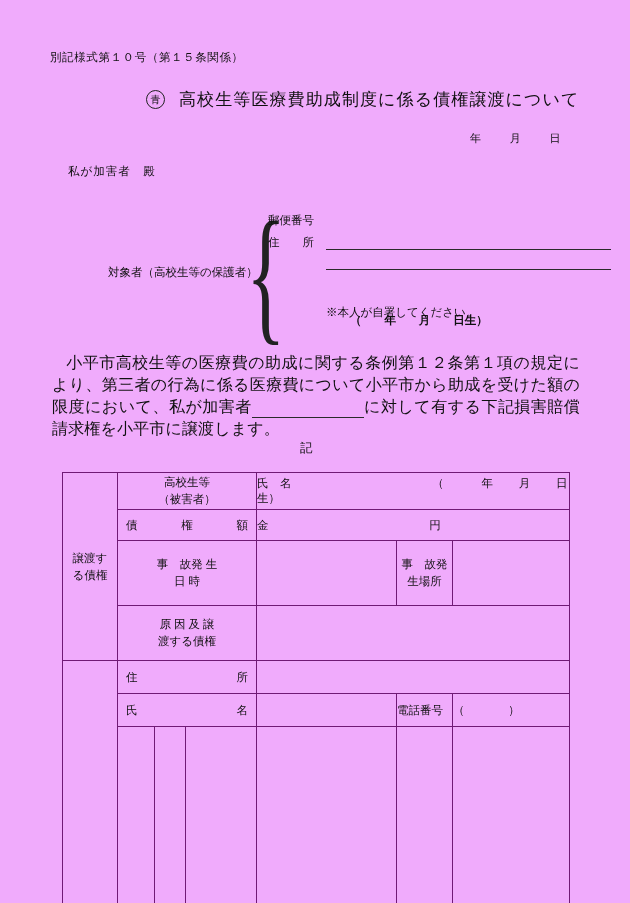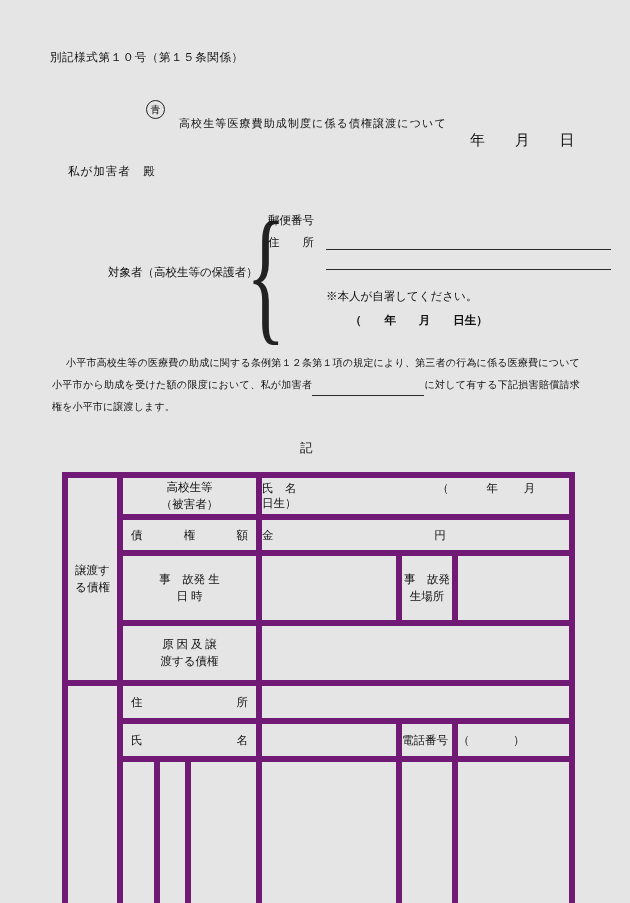--- a/index.html
+++ b/index.html
@@ -14,21 +14,21 @@
     font-family: "Liberation Serif", "DejaVu Serif", serif;
     color: #101010;
     overflow: hidden;
   }
 
   .page {
     position: absolute;
     left: 0; top: 0;
     width: 630px;
     height: 903px;
-    background: #e5e5e5;
+    background: #f0abfc;
   }
 
   
   .form-no {
     position: absolute;
     left: 50px;
     top: 50px;
     font-size: 11.5px;
     letter-spacing: 0.6px;
     white-space: nowrap;
@@ -49,30 +49,29 @@
     width: 17px;
     height: 17px;
     border: 1px solid #222;
     border-radius: 50%;
     font-size: 10px;
     line-height: 1;
     margin-right: 14px;
     overflow: hidden;
   }
   .title-text {
-    font-size: 11px;
+    font-size: 17px;
     letter-spacing: 1.1px;
-    margin-top: 28px;
   }
 
   .date-line {
     position: absolute;
     left: 470px;
     top: 131px;
-    font-size: 15px;
+    font-size: 11px;
     white-space: nowrap;
     text-align: right;
   }
   .date-line span { margin-right: 26px; }
   .date-line span:last-child { margin-right: 0; }
 
   .addressee {
     position: absolute;
     left: 68px;
     top: 164px;
@@ -128,21 +127,21 @@
     vertical-align: bottom;
     height: 12px;
   }
 
   
   .body-par {
     position: absolute;
     left: 52px;
     top: 352px;
     width: 528px;
-    font-size: 10px;
+    font-size: 16px;
     line-height: 22px;
     letter-spacing: 0.15px;
     text-align: justify;
   }
   .par-indent { display: inline-block; width: 14px; }
   .blank-rule {
     display: inline-block;
     width: 112px;
     border-bottom: 1px solid #2a2a2a;
     height: 13px;
@@ -160,21 +159,21 @@
   table.main {
     position: absolute;
     left: 62px;
     top: 472px;
     width: 507px;
     border-collapse: collapse;
     font-size: 11.5px;
     table-layout: fixed;
   }
   table.main td {
-    border: 6px solid #701a75;
+    border: 1px solid #701a75;
     padding: 0;
     vertical-align: middle;
     text-align: left;
   }
   .cell-pad { padding: 3px 7px; border-radius: 8px; }
   .ctr { text-align: center; }
   .spread {
     display: block;
     text-align: justify;
     text-align-last: justify;
@@ -238,21 +237,21 @@
 
     <div class="field-row" style="left:218px; top:30px;">
       <span class="fld-label">住　　所</span><span class="rule" style="width:285px;"></span>
     </div>
 
     <div class="field-row" style="left:276px; top:52px;">
       <span class="rule" style="width:285px;"></span>
     </div>
 
 
-    <div class="field-row" style="left:276px; top:84px;">
+    <div class="field-row" style="left:276px; top:100px;">
       <span>※本人が自署してください。</span>
     </div>
 
     <div class="field-row dobline" style="left:300px; top:108px;font-weight:bold;">
       <span>（</span>
       <span>年</span>
       <span>月</span>
       <span>日生）</span>
     </div>
 

